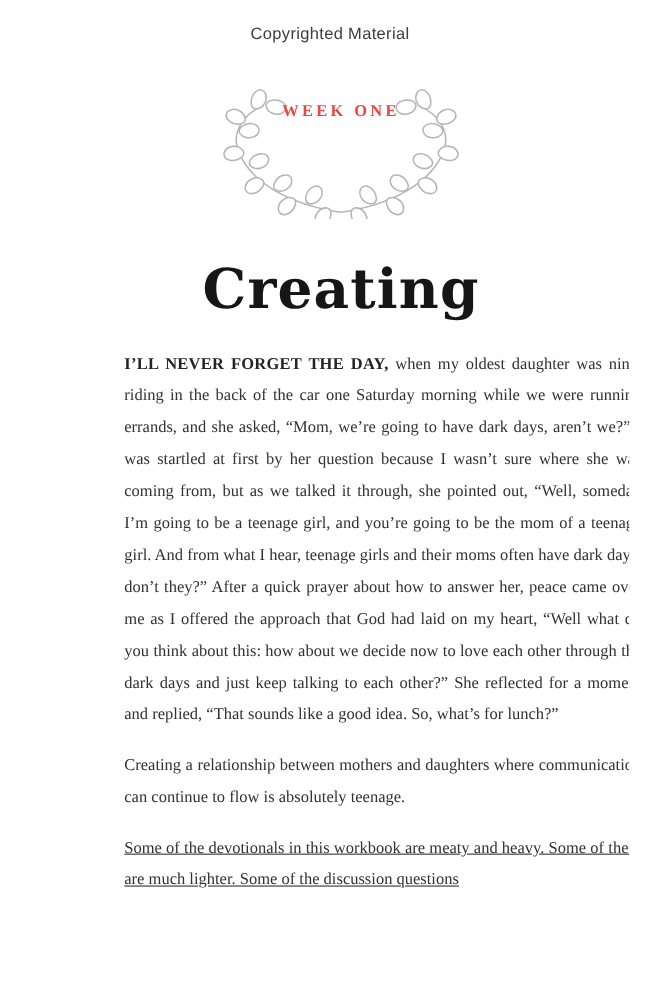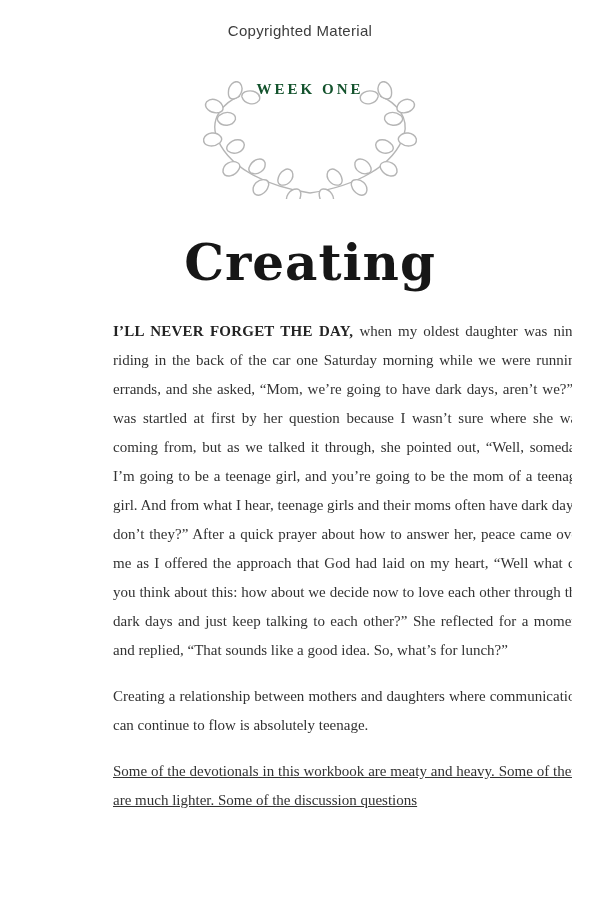--- a/index.html
+++ b/index.html
@@ -31,29 +31,29 @@
     margin: 42px auto 0 auto;
     left: 10px;
   }
   .wreath svg {
     position: absolute;
     left: 0;
     top: 0;
   }
   .week-label {
     position: absolute;
-    top: 0;
+    top: 12px;
     left: 0;
     width: 100%;
     text-align: center;
     font-family: "Liberation Serif", serif;
     font-weight: bold;
     font-size: 15px;
     letter-spacing: 3px;
-    color: #14532d;
+    color: #ef4444;
   }
   .chapter-title {
     margin: 36px 0 0 0;
     text-align: center;
     padding-left: 20px;
     font-family: "DejaVu Serif", serif;
     font-weight: bold;
     font-size: 50px;
     line-height: 56px;
     letter-spacing: 1px;

